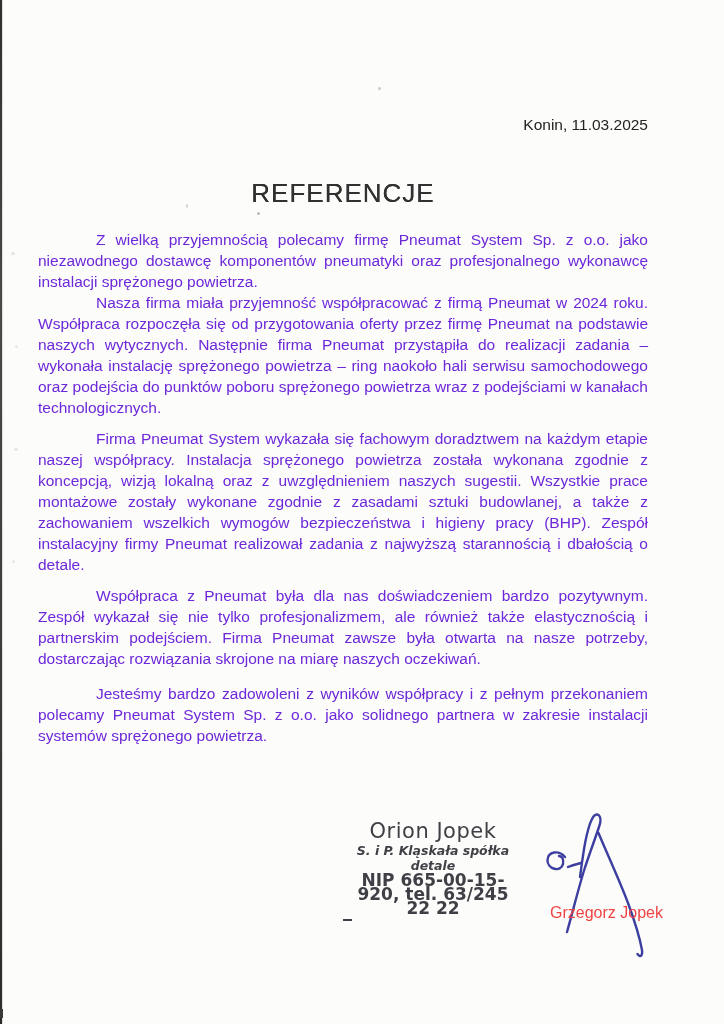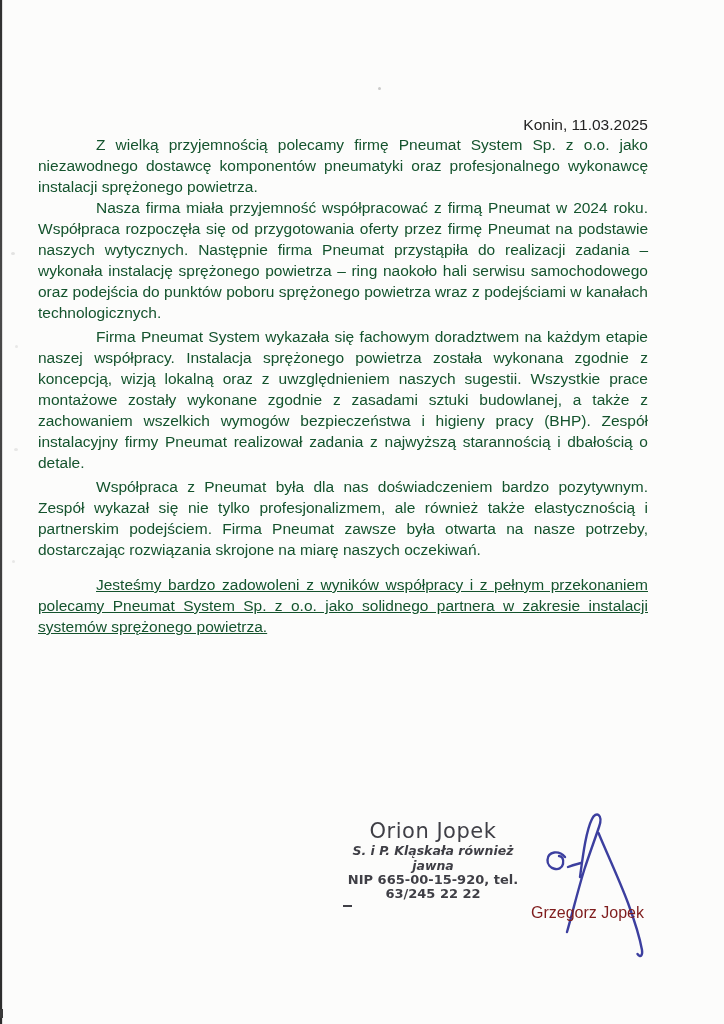--- a/index.html
+++ b/index.html
@@ -52,46 +52,46 @@
     letter-spacing: 1px;
     color: #313131;
     text-shadow: 0 0 .6px #313131;
   }
   .body-text p {
     margin: 0;
     font-size: 15.5px;
     line-height: 21px;
     text-align: justify;
     text-indent: 58px;
-    color: #14532d;
+    color: #6d28d9;
   }
-  .body-text p.gap-sm { margin-top: 3px; }
-  .body-text p.gap-md { margin-top: 14px; text-decoration: underline; }
+  .body-text p.gap-sm { margin-top: 10px; }
+  .body-text p.gap-md { margin-top: 14px; }
 
   
   .stamp {
     position: absolute; left: 345px; top: 819px; width: 176px;
     text-align: center;
     color: var(--stamp, #3f3f46);
     font-family: "DejaVu Sans", sans-serif;
   }
   .stamp .company   { font-size: 21px; line-height: 24px; letter-spacing: .5px; }
   .stamp .legal     { font-size: 12.5px; line-height: 15px; font-style: italic; font-weight: bold; }
   .stamp .address   { font-size: 13px;   line-height: 15px; font-weight: bold; letter-spacing: .2px; }
-  .stamp .taxline   { font-size: 13px; line-height: 14px; font-weight: bold; }
+  .stamp .taxline   { font-size: 17px; line-height: 14px; font-weight: bold; }
   .stamp .underscore {
     position: absolute; left: -2px; bottom: -6px; width: 9px; height: 2px;
     background: var(--stamp, #3f3f46);
   }
 
   
   .signature-svg { position: absolute; left: 523px; top: 793px; }
   .signatory-name {
-    position: absolute; left: 531px; top: 903px;
-    font-size: 16px; line-height: 19px; color: #7f1d1d;
+    position: absolute; left: 550px; top: 903px;
+    font-size: 16px; line-height: 19px; color: #ef4444;
   }
 </style>
 </head>
 <body>
 
 <div class="page">
 
   <div class="edge-left"></div>
   <div class="edge-left-soft"></div>
   <div class="corner-tick"></div>
@@ -99,33 +99,34 @@
   <div class="speck s2"></div>
   <div class="speck s3"></div>
   <div class="speck s4"></div>
   <div class="speck s5"></div>
   <div class="speck s6"></div>
   <div class="speck s7"></div>
 
   <div class="content">
     <div class="date-line">Konin, 11.03.2025</div>
 
+    <h1 class="doc-title">REFERENCJE</h1>
 
     <div class="body-text">
       <p>Z wielką przyjemnością polecamy firmę Pneumat System Sp. z o.o. jako niezawodnego dostawcę komponentów pneumatyki oraz profesjonalnego wykonawcę instalacji sprężonego powietrza.</p>
       <p>Nasza firma miała przyjemność współpracować z firmą Pneumat w 2024 roku. Współpraca rozpoczęła się od przygotowania oferty przez firmę Pneumat na podstawie naszych wytycznych. Następnie firma Pneumat przystąpiła do realizacji zadania – wykonała instalację sprężonego powietrza – ring naokoło hali serwisu samochodowego oraz podejścia do punktów poboru sprężonego powietrza wraz z podejściami w kanałach technologicznych.</p>
       <p class="gap-sm">Firma Pneumat System wykazała się fachowym doradztwem na każdym etapie naszej współpracy. Instalacja sprężonego powietrza została wykonana zgodnie z koncepcją, wizją lokalną oraz z uwzględnieniem naszych sugestii. Wszystkie prace montażowe zostały wykonane zgodnie z zasadami sztuki budowlanej, a także z zachowaniem wszelkich wymogów bezpieczeństwa i higieny pracy (BHP). Zespół instalacyjny firmy Pneumat realizował zadania z najwyższą starannością i dbałością o detale.</p>
       <p class="gap-sm">Współpraca z Pneumat była dla nas doświadczeniem bardzo pozytywnym. Zespół wykazał się nie tylko profesjonalizmem, ale również także elastycznością i partnerskim podejściem. Firma Pneumat zawsze była otwarta na nasze potrzeby, dostarczając rozwiązania skrojone na miarę naszych oczekiwań.</p>
       <p class="gap-md">Jesteśmy bardzo zadowoleni z wyników współpracy i z pełnym przekonaniem polecamy Pneumat System Sp. z o.o. jako solidnego partnera w zakresie instalacji systemów sprężonego powietrza.</p>
     </div>
   </div>
 
   <div class="stamp">
     <div class="company">Orion Jopek</div>
-    <div class="legal">S. i P. Kląskała również jawna</div>
+    <div class="legal">S. i P. Kląskała spółka detale</div>
     <div class="taxline">NIP 665-00-15-920, tel. 63/245 22 22</div>
     <div class="underscore"></div>
   </div>
 
   <svg class="signature-svg" width="130" height="170" viewBox="0 0 130 170" fill="none">
     <g stroke="var(--sig, #3c3f9f)" stroke-width="2.4" stroke-linecap="round" fill="none">
       <path d="M42,64 C36,57 25,58 24.5,67 C24,76 38,80 40,71 C41,66 39,63 36,63"></path>
       <path d="M45,74 C50,72 54,71 58,70"></path>
       <path d="M57,84 C60,62 63,38 69,26 C73,17.5 80.5,21.5 76,34 C72,46 66,62 61.5,76 C55.5,95 50,118 44,139"></path>
       <path d="M75.5,40 C82,56 96,86 105,110 C112,129 117,146 119,157 C119.8,162.5 117.5,165 114.5,161"></path>

